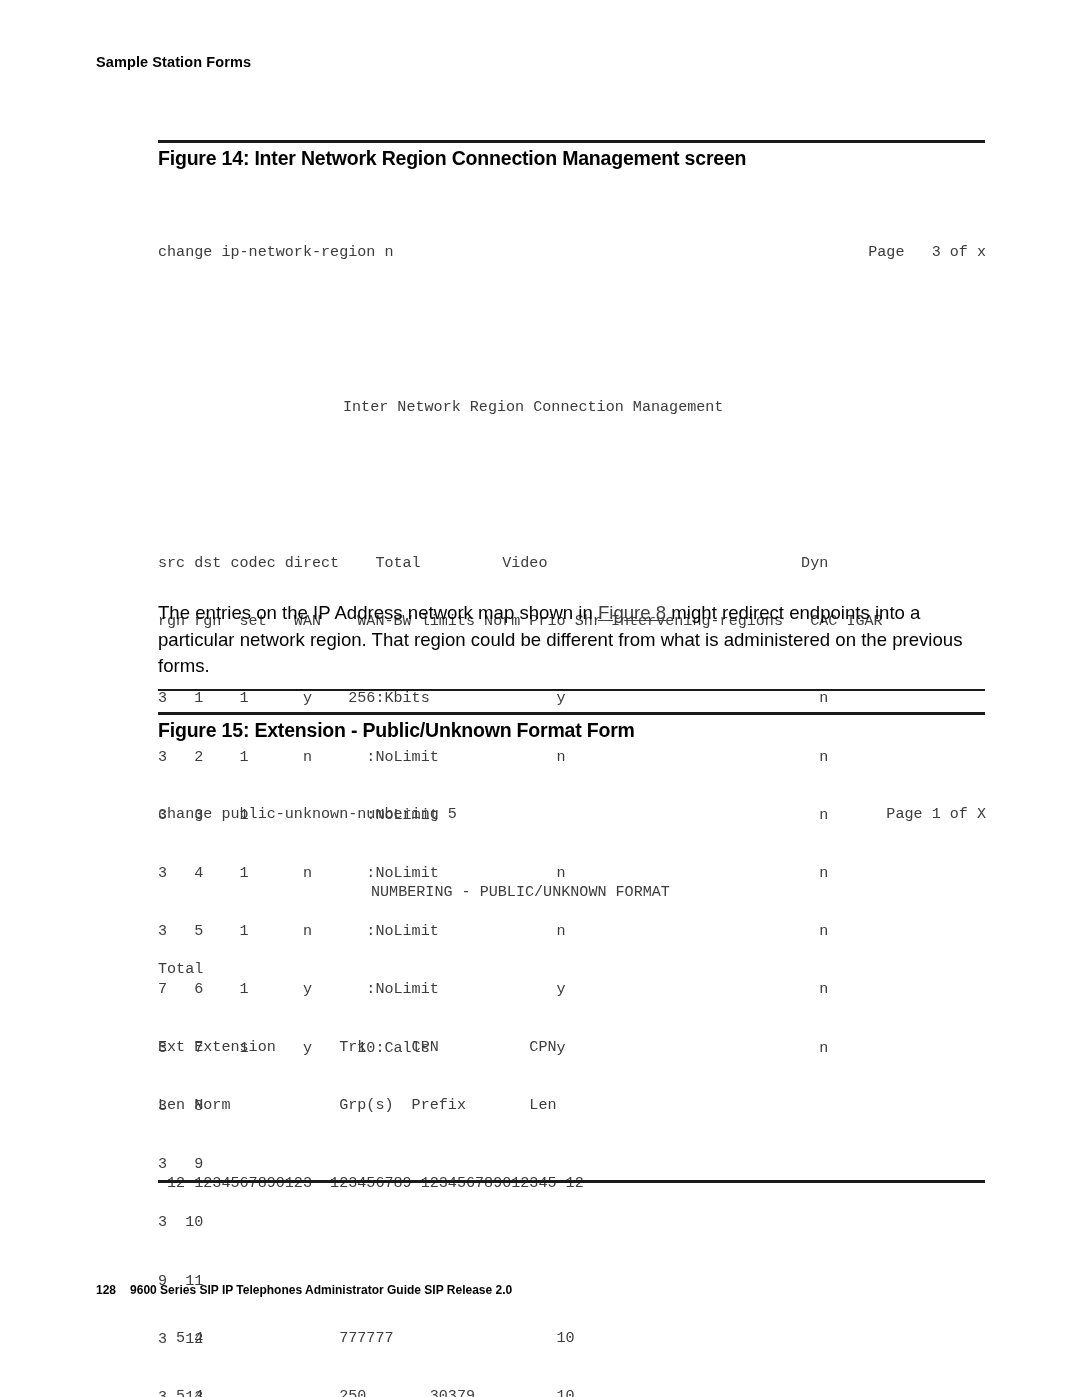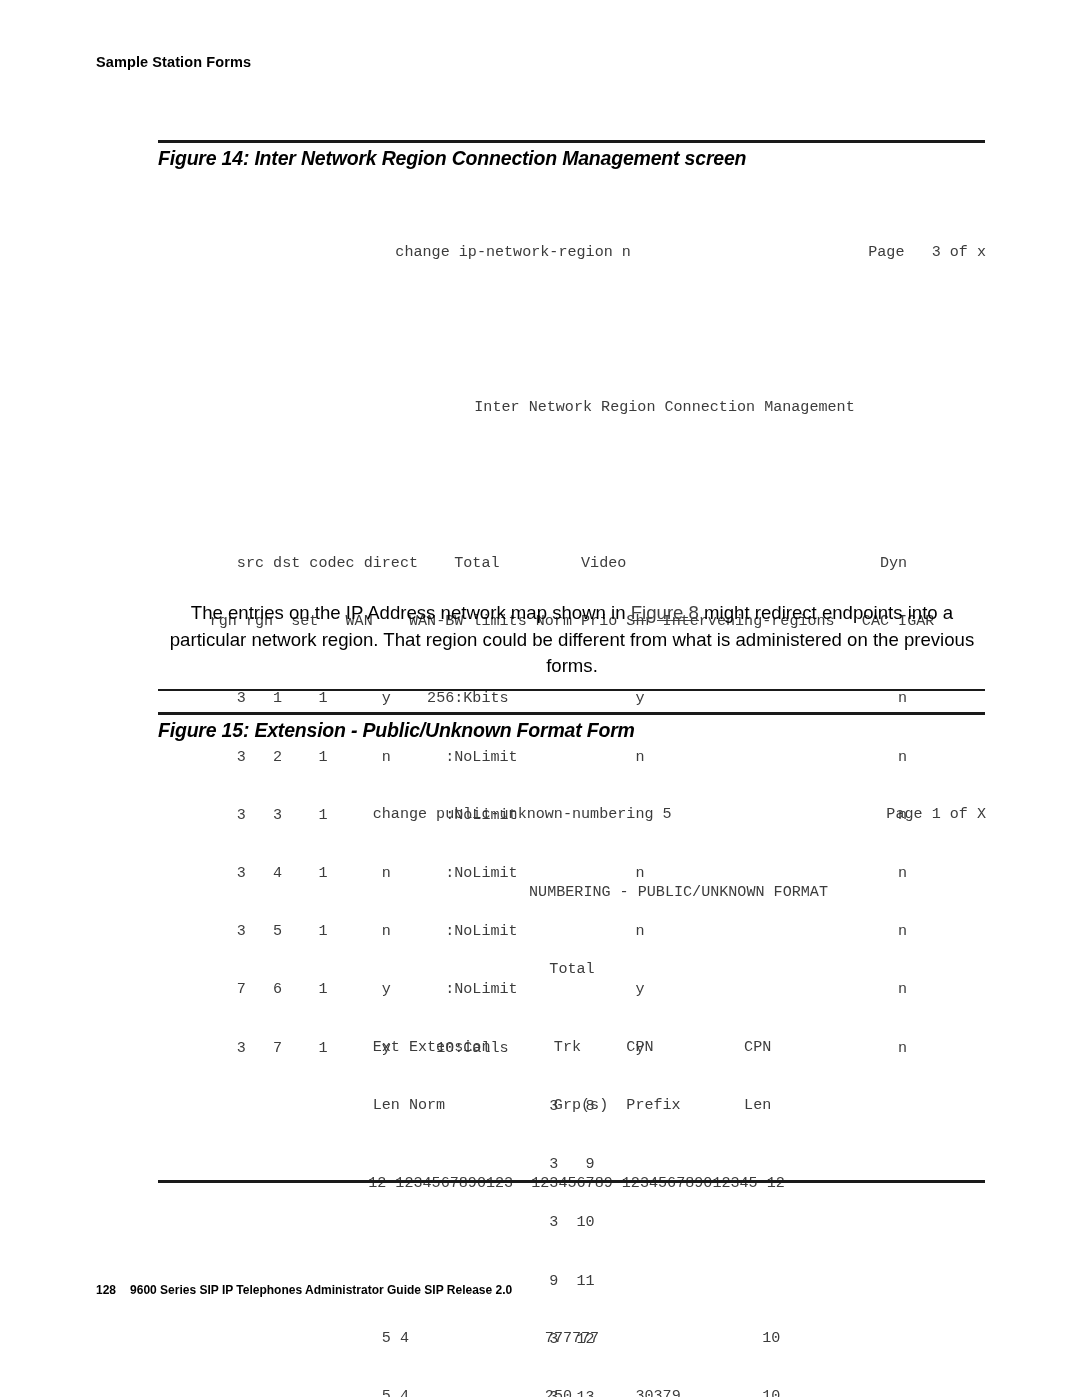--- a/index.html
+++ b/index.html
@@ -14,21 +14,20 @@
     position: relative;
     font-family: "Liberation Sans", sans-serif;
     color: #000000;
     overflow: hidden;
   }
 
   .page {
     position: relative;
     width: 1080px;
     height: 1397px;
-    text-align: center;
   }
 
   
   .running-head {
     position: absolute;
     left: 96px;
     top: 54px;
     font-family: "Liberation Sans", sans-serif;
     font-weight: bold;
     font-size: 14.5px;
@@ -51,21 +50,20 @@
   
   .fig-caption {
     position: absolute;
     left: 158px;
     font-family: "Liberation Sans", sans-serif;
     font-weight: bold;
     font-size: 19.5px;
     letter-spacing: -0.2px;
     color: #000;
     white-space: nowrap;
-    font-style: italic;
   }
 
   
   .screen {
     position: absolute;
     left: 158px;
     font-family: "Liberation Mono", "DejaVu Sans Mono", monospace;
     font-size: 15.1px;
     line-height: 19.4px;
     color: #3c3c3c;

